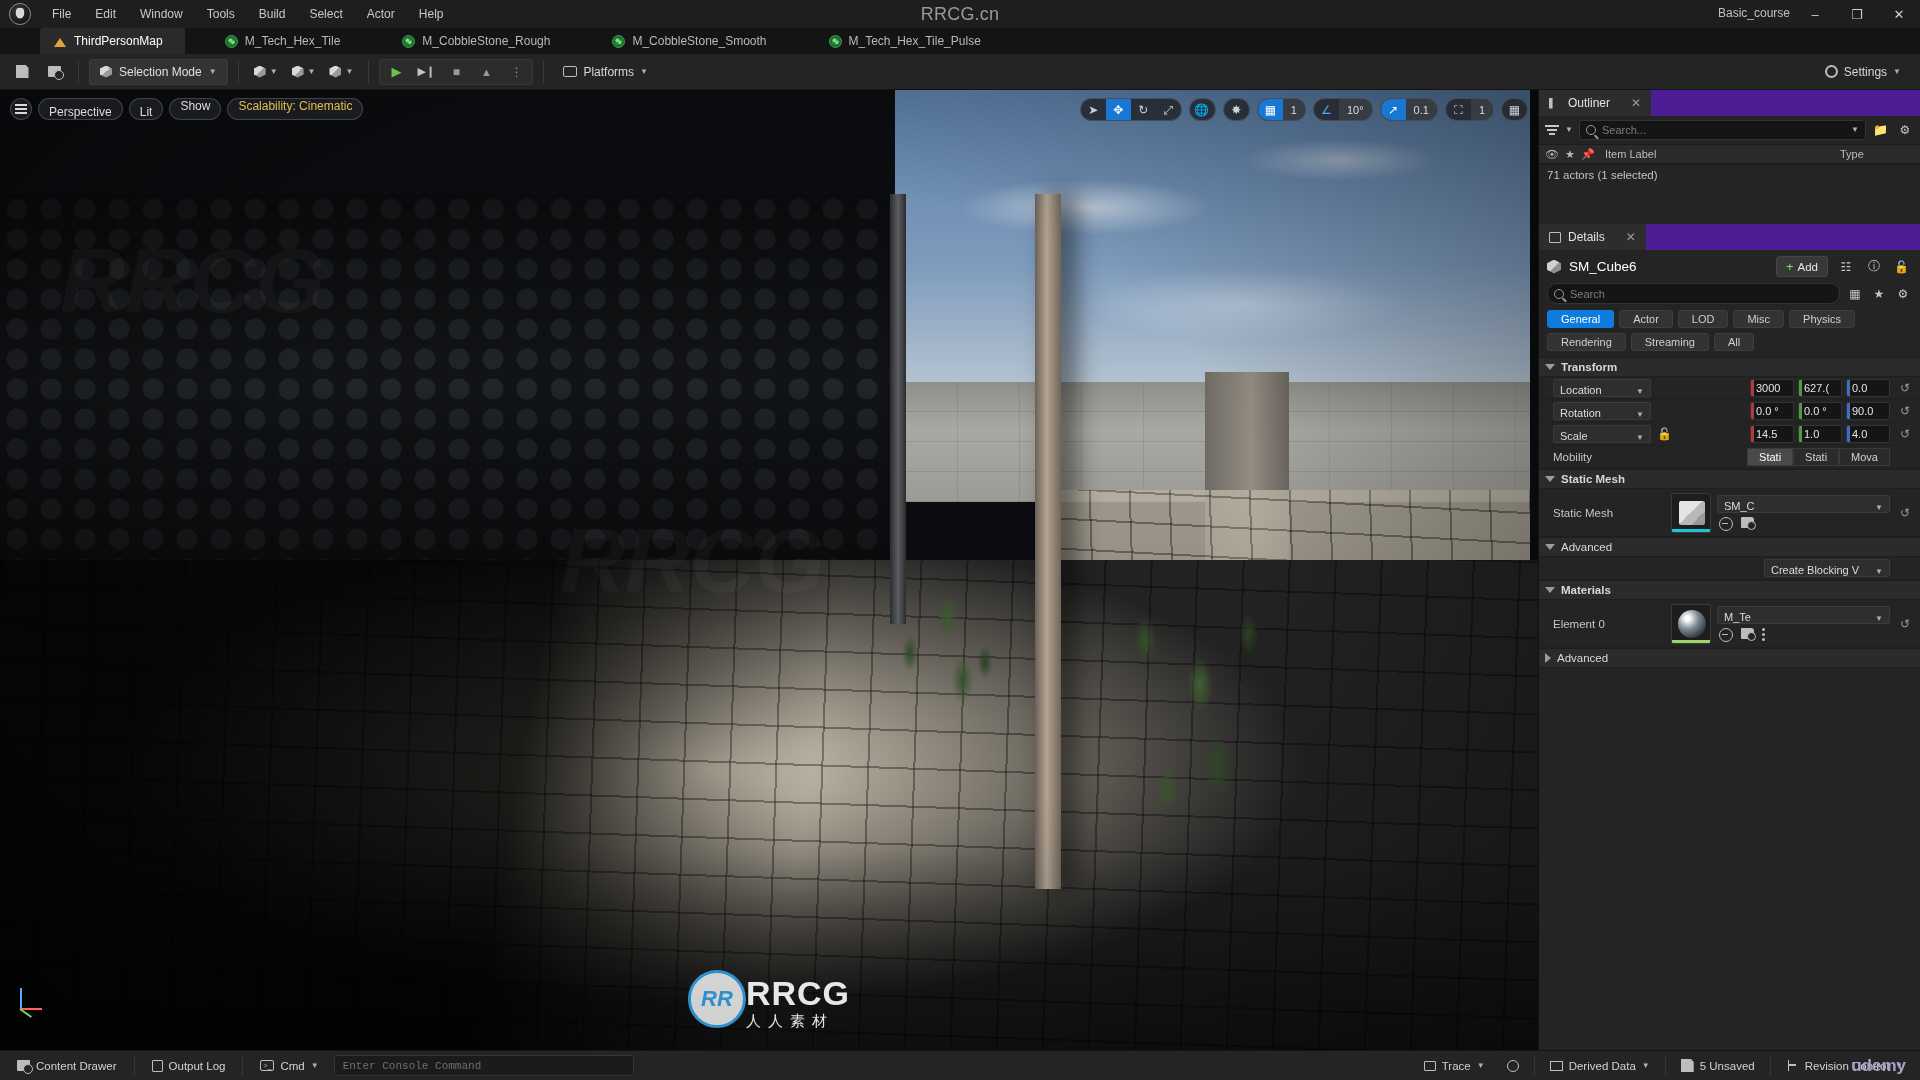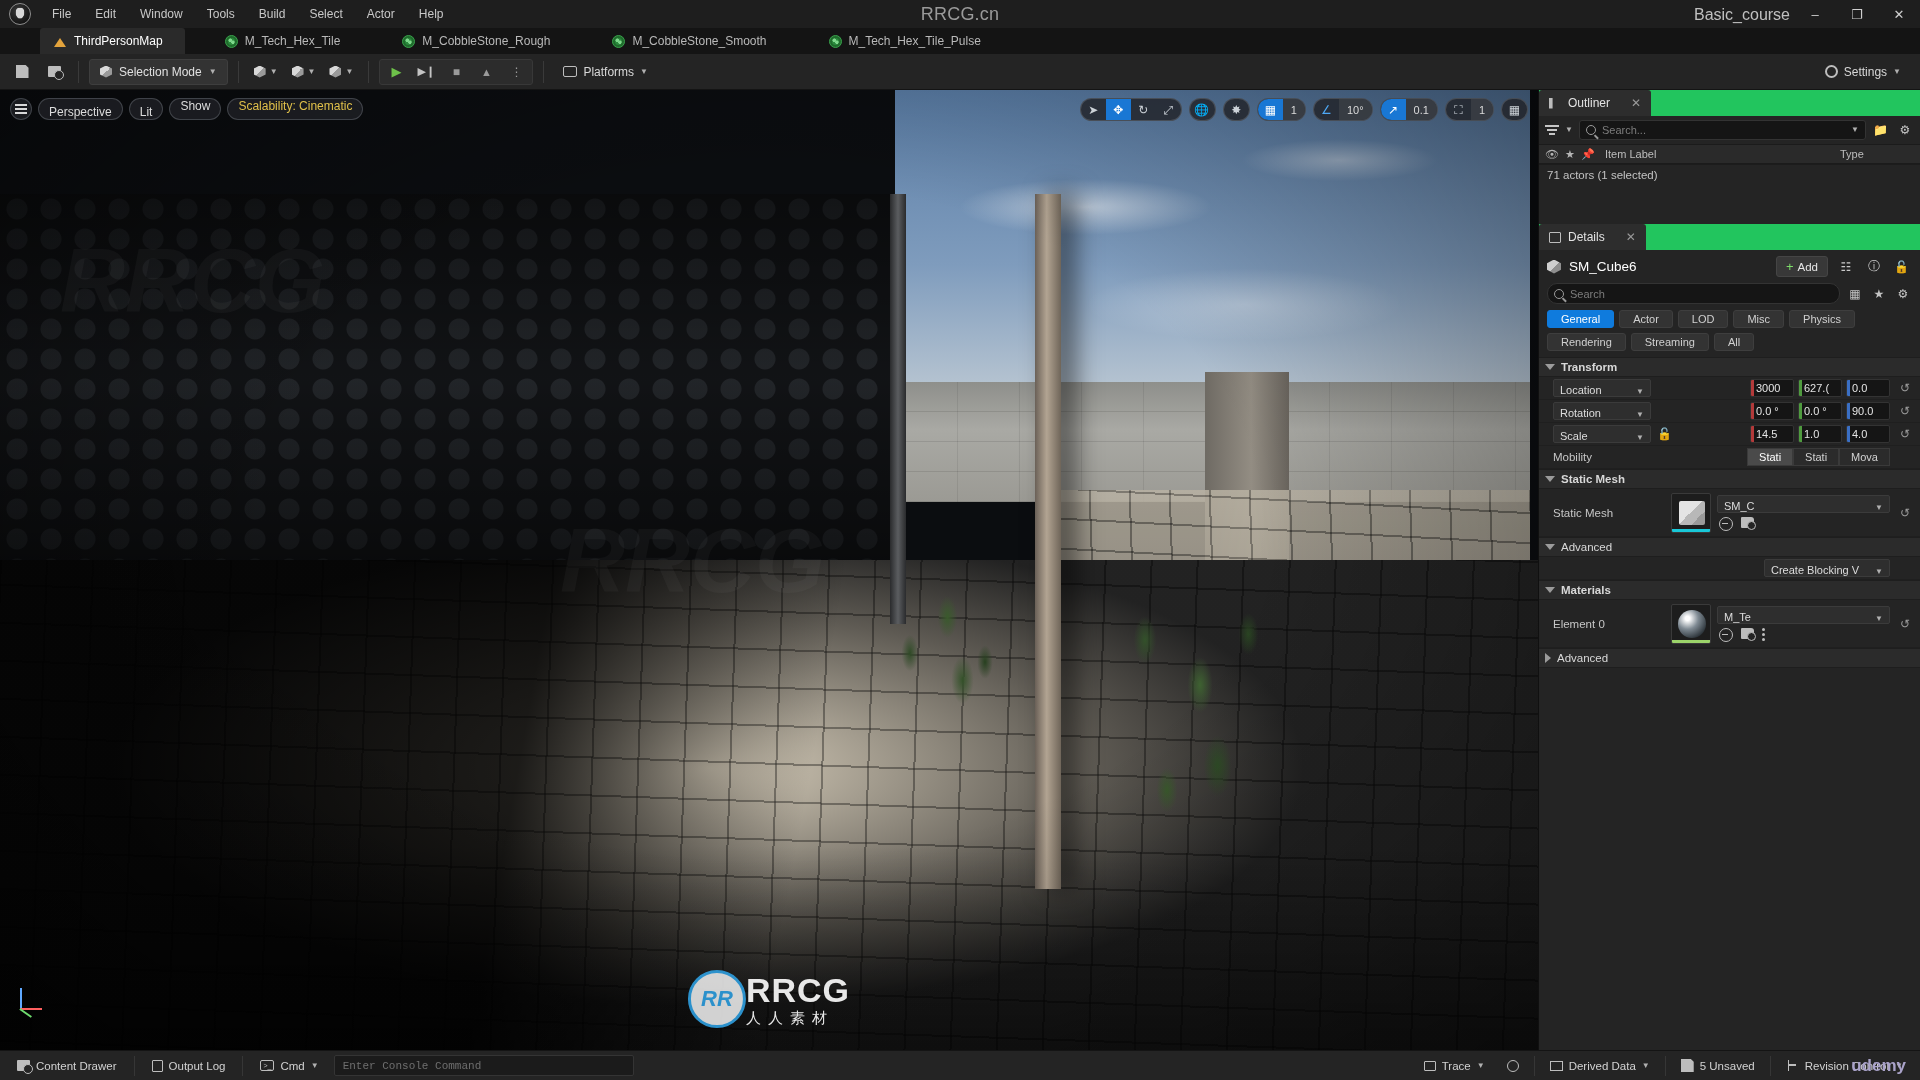--- a/index.html
+++ b/index.html
@@ -33,21 +33,21 @@
   }
   .menu { display: flex; align-items: center; gap: 0px; height: 28px; justify-content: center; }
   .menu-item {
     font-size: 12px; color: #c8c8c8; padding: 5px 12px; cursor: default; line-height: 16px;
   }
   .win-title {
     position: absolute; left: 50%; transform: translateX(-50%);
     font-size: 18px; font-weight: normal; color: #9a9a9a; letter-spacing: .2px; top: 4px;
   }
   .project-name {
-    position: absolute; right: 130px; top: 6px; font-size: 16px; color: #c0c0c0;
+    position: absolute; right: 130px; top: 6px; font-size: 12px; color: #c0c0c0;
   }
   .wincontrols { position: absolute; right: 0; top: 0; display: flex; height: 28px; }
   .wc { width: 42px; height: 28px; display: flex; align-items: center; justify-content: center;
         color: #cfcfcf; font-size: 13px; }
 
   
   .tabstrip {
     height: 26px; background: #141414; display: flex; align-items: flex-end;
     padding-left: 40px; flex: 0 0 26px; position: relative; z-index: 2;
   }
@@ -250,21 +250,21 @@
     width:25px; height:23px; display:flex;align-items:center;justify-content:center;
     color:#ccd2d8; font-size:12px;
   }
   .vp-ib.on { background:#1977d4; color:#fff; }
   .vp-num { padding:0 8px; height:23px; display:flex;align-items:center; font-size:11px; color:#dadada;
             background: rgba(60,64,70,.8); }
 
   
   .rightcol { width: 382px; flex: 0 0 382px; background: #242424; display: flex; flex-direction: column;
               border-left: 1px solid #101010; }
-  .panel-tabbar { height: 26px; background:#22c55e; display:flex; align-items:flex-end; }
+  .panel-tabbar { height: 26px; background:#4c1d95; display:flex; align-items:flex-end; }
   .panel-tab {
     height:26px; display:flex; align-items:center; gap:7px; padding:0 10px;
     background:#2d2d2d; font-size:12px; color:#e2e2e2; border-top-left-radius:3px;border-top-right-radius:3px;
   }
   .panel-tab .x { margin-left:14px; color:#9a9a9a; font-size:12px; }
   .outliner { background:#242424; display:flex; flex-direction:column; flex: 0 0 108px; }
   .oz-searchrow { display:flex; align-items:center; gap:6px; padding:4px 6px; }
   .filter-ico { width:14px;height:12px;position:relative;display:inline-block}
   .filter-ico i{position:absolute;left:0;height:1.6px;background:#c6c6c6}
   .filter-ico i:nth-child(1){top:1px;width:14px}
@@ -357,21 +357,21 @@
   .ico-drawer::after{content:"";position:absolute;right:-3px;bottom:-3px;width:8px;height:8px;border:1.4px solid #bdbdbd;border-radius:50%;background:#242424}
   .ico-log{width:11px;height:12px;border:1.4px solid #bdbdbd;border-radius:1px;display:inline-block}
   .ico-cmd{width:14px;height:11px;border:1.4px solid #bdbdbd;border-radius:2px;display:inline-block;position:relative;font-size:7px;color:#bdbdbd;text-align:center;line-height:9px}
   .ico-save{width:13px;height:13px;background:#bdbdbd;display:inline-block;
             clip-path:polygon(0 0,78% 0,100% 22%,100% 100%,0 100%)}
   .ico-branch{width:13px;height:13px;display:inline-block;position:relative}
   .ico-branch::before{content:"";position:absolute;left:2px;top:1px;width:1.6px;height:11px;background:#bdbdbd}
   .ico-branch::after{content:"";position:absolute;left:2px;top:5px;width:8px;height:1.6px;background:#bdbdbd}
 
   
-  .wm-center{position:absolute;left:50%;bottom:22px;transform:translateX(-50%);display:flex;align-items:center;opacity:.9;pointer-events:none}
+  .wm-center{position:absolute;left:50%;bottom:22px;transform:translateX(-50%);display:flex;align-items:flex-end;opacity:.9;pointer-events:none}
   .wm-circle{width:58px;height:58px;border-radius:50%;border:3px solid #2f9fe0;display:flex;align-items:center;justify-content:center;
              background:rgba(255,255,255,.9);color:#2f9fe0;font-weight:bold;font-size:22px;font-style:italic}
   .wm-text{display:flex;flex-direction:column;line-height:1}
   .wm-main{font-size:34px;font-weight:bold;color:#ffffff;letter-spacing:1px}
   .wm-sub{font-size:15px;color:#ffffff;letter-spacing:7px;margin-top:3px}
   .wm-udemy{position:absolute;right:14px;bottom:4px;font-size:17px;color:#a9a2c9;font-weight:bold;pointer-events:none}
   .wm-bg{position:absolute;pointer-events:none;color:rgba(255,255,255,.035);font-size:90px;font-weight:bold;font-style:italic}
 </style>
 </head>
 <body>

